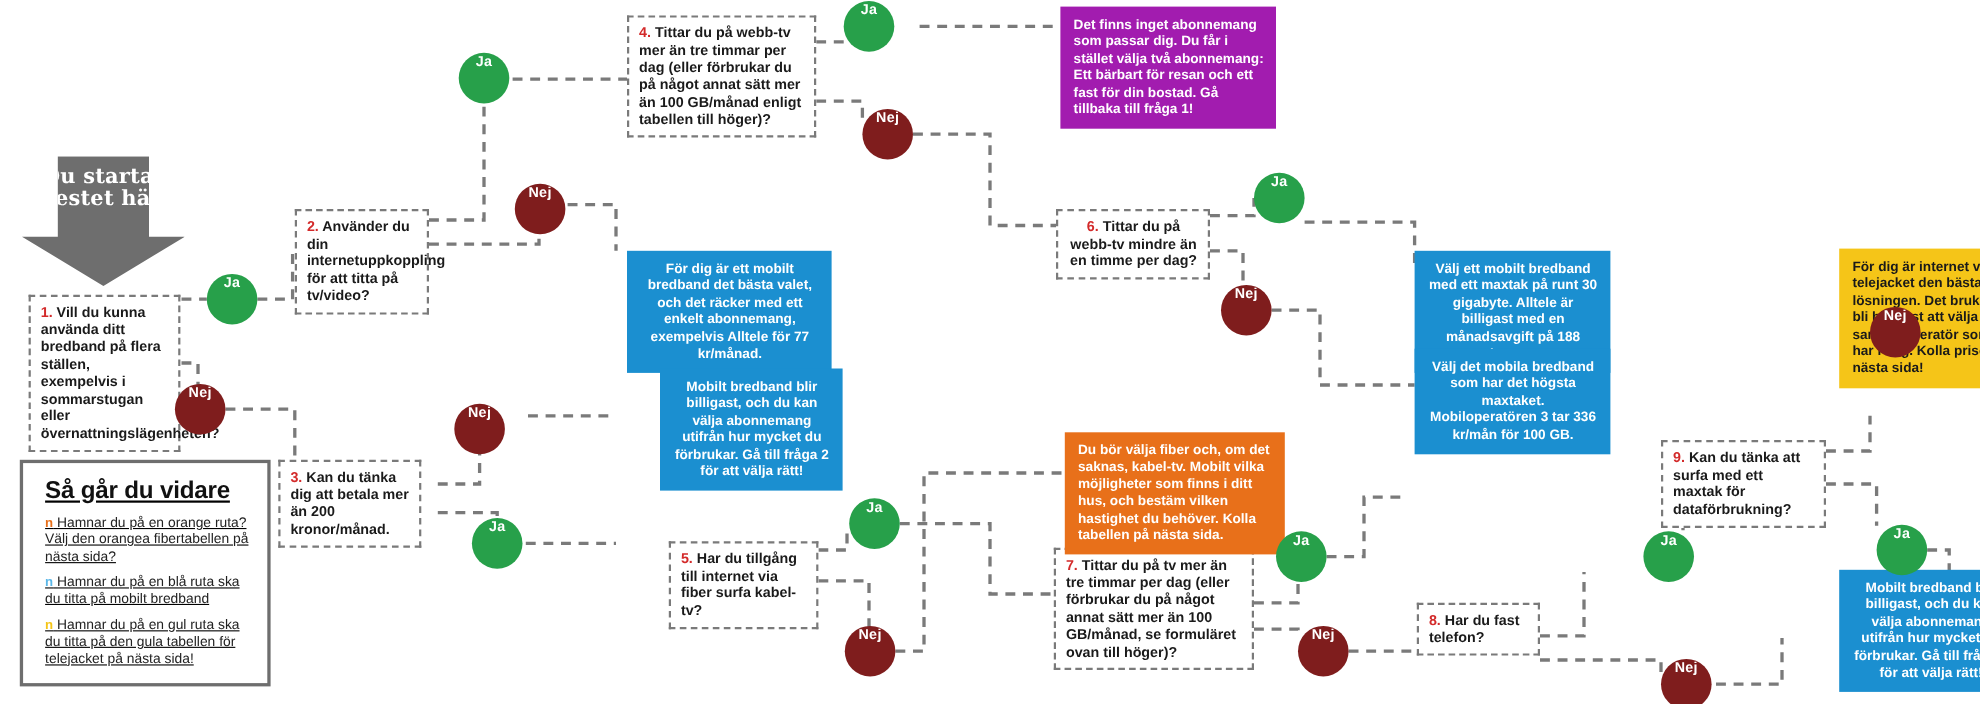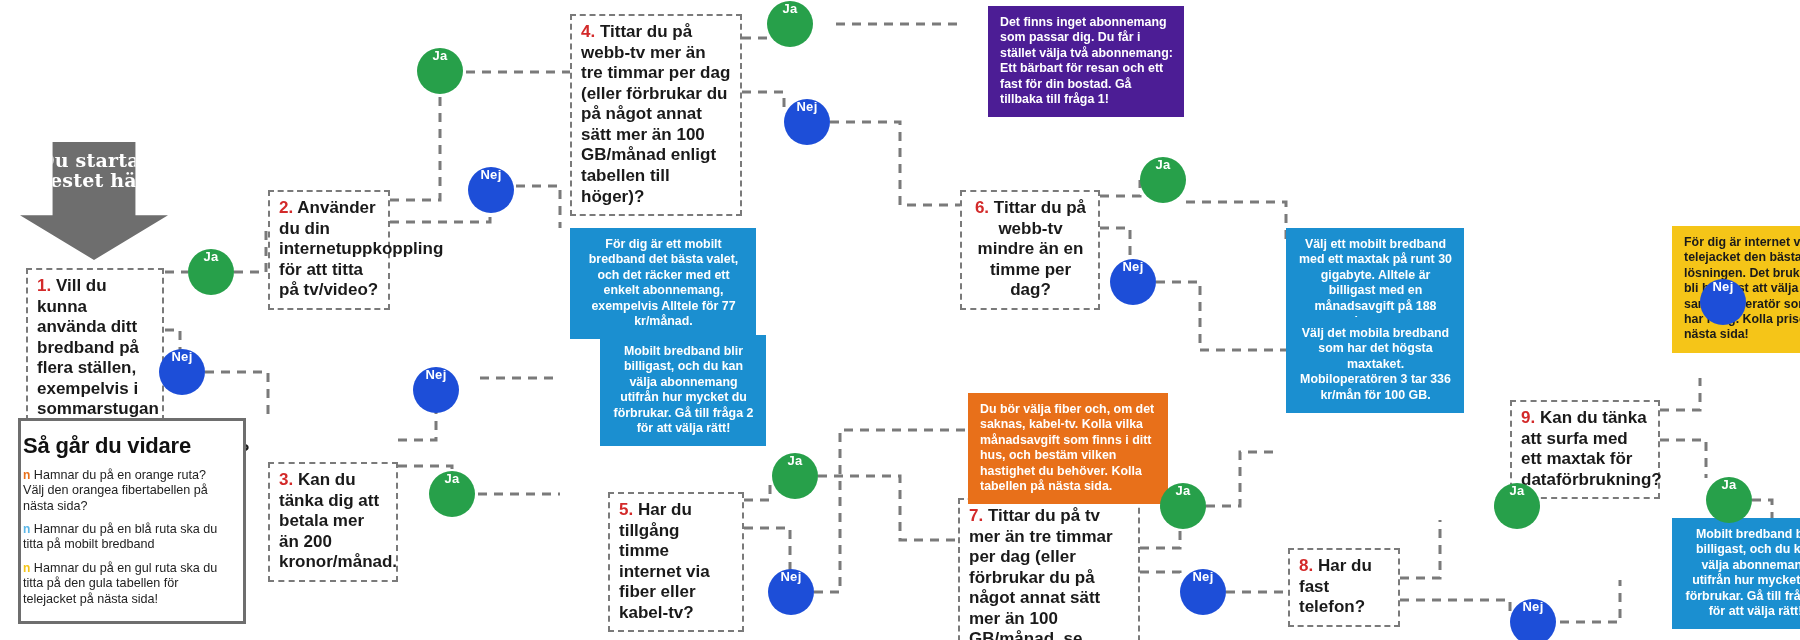--- a/index.html
+++ b/index.html
@@ -16,40 +16,40 @@
   .start-arrow{width:148px;height:118px;
     background:#6e6e6e;
     clip-path:polygon(22% 0,78% 0,78% 62%,100% 62%,50% 100%,0 62%,22% 62%);
     display:flex;align-items:flex-start;justify-content:center;}
   .start-arrow span{color:#fff;font-weight:bold;font-size:19px;line-height:1.05;
     text-align:center;padding-top:9px;letter-spacing:.2px;
     font-family:"DejaVu Serif","Liberation Serif",serif;}
 
   
   .qbox{border:2.5px dashed #7a7a7a;background:#fff;padding:6px 8px 7px 9px;
-        font-size:17px;line-height:1.21;font-weight:bold;color:#1a1a1a;}
+        font-size:13px;line-height:1.21;font-weight:bold;color:#1a1a1a;}
   .qbox .qn{color:#d32a2a;}
 
   
   .rbox{padding:9px 11px 10px 12px;font-size:12.4px;line-height:1.24;
         font-weight:bold;color:#ffffff;}
   .rbox.blue{background:#1b8fd0;text-align:center;}
   .rbox.orange{background:#e8701a;}
   .rbox.yellow{background:#f5c518;color:#1a1a1a;}
-  .rbox.black{background:#4c1d95;color:#ffffff;margin-left:24px;}
+  .rbox.black{background:#a21caf;color:#ffffff;}
 
   
   .circle{border-radius:50%;display:flex;align-items:flex-start;justify-content:center;
           color:#fff;font-weight:bold;font-size:13px;letter-spacing:.3px;}
   .circle.ja{background:#27a04a;width:46px;height:46px;}
-  .circle.nej{background:#1d4ed8;width:46px;height:46px;}
-
-  
-  .legend{border:3px solid #6e6e6e;background:#fff;padding:12px 14px 14px 2px;
-          box-sizing:border-box;}
+  .circle.nej{background:#7f1d1d;width:46px;height:46px;}
+
+  
+  .legend{border:3px solid #6e6e6e;background:#fff;padding:12px 14px 14px 20px;
+          box-sizing:border-box;text-decoration:underline;}
   .legend h2{margin:0 0 9px 0;font-size:22px;font-weight:bold;color:#111;
              letter-spacing:-.2px;}
   .legend p{margin:0 0 8px 0;font-size:12.6px;line-height:1.22;color:#222;}
   .legend p:last-child{margin-bottom:0;}
   .bullet{font-weight:bold;font-size:12px;}
   .bullet.o{color:#e8701a;}
   .bullet.b{color:#5bb7e8;}
   .bullet.y{color:#f5c518;}
 </style>
 </head>
@@ -141,33 +141,33 @@
   <div class="node qbox" style="left:26px;top:268px;width:138px;">
     <span class="qn">1.</span>
     <span>Vill du kunna använda ditt bredband på flera ställen, exempelvis i sommarstugan eller övernattningslägenheten?</span>
   </div>
 
   <div class="node qbox" style="left:268px;top:190px;width:122px;">
     <span class="qn">2.</span>
     <span>Använder du din internetuppkoppling för att titta på tv/video?</span>
   </div>
 
-  <div class="node qbox" style="left:268px;top:418px;width:130px;margin-top:44px;">
+  <div class="node qbox" style="left:253px;top:418px;width:130px;">
     <span class="qn">3.</span>
     <span>Kan du tänka dig att betala mer än 200 kronor/månad.</span>
   </div>
 
   <div class="node qbox" style="left:570px;top:14px;width:172px;">
     <span class="qn">4.</span>
     <span>Tittar du på webb-tv mer än tre timmar per dag (eller förbrukar du på något annat sätt mer än 100 GB/månad enligt tabellen till höger)?</span>
   </div>
 
   <div class="node qbox" style="left:608px;top:492px;width:136px;">
     <span class="qn">5.</span>
-    <span>Har du tillgång timme internet via fiber eller kabel-tv?</span>
+    <span>Har du tillgång till internet via fiber surfa kabel-tv?</span>
   </div>
 
   <div class="node qbox" style="left:960px;top:190px;width:140px;text-align:center;">
     <span class="qn">6.</span>
     <span>Tittar du på webb-tv mindre än en timme per dag?</span>
   </div>
 
   <div class="node qbox" style="left:958px;top:498px;width:182px;">
     <span class="qn">7.</span>
     <span>Tittar du på tv mer än tre timmar per dag (eller förbrukar du på något annat sätt mer än 100 GB/månad, se formuläret ovan till höger)?</span>
@@ -186,21 +186,21 @@
   <div class="node rbox black" style="left:964px;top:6px;width:196px;">Det finns inget abonnemang som passar dig. Du får i stället välja två abonnemang: Ett bärbart för resan och ett fast för din bostad. Gå tillbaka till fråga 1!</div>
 
   <div class="node rbox blue" style="left:570px;top:228px;width:186px;">För dig är ett mobilt bredband det bästa valet, och det räcker med ett enkelt abonnemang, exempelvis Alltele för 77 kr/månad.</div>
 
   <div class="node rbox blue" style="left:600px;top:335px;width:166px;">Mobilt bredband blir billigast, och du kan välja abonnemang utifrån hur mycket du förbrukar. Gå till fråga 2 för att välja rätt!</div>
 
   <div class="node rbox blue" style="left:1286px;top:228px;width:178px;">Välj ett mobilt bredband med ett maxtak på runt 30 gigabyte. Alltele är billigast med en månadsavgift på 188 kronor.</div>
 
   <div class="node rbox blue" style="left:1286px;top:317px;width:178px;">Välj det mobila bredband som har det högsta maxtaket. Mobiloperatören 3 tar 336 kr/mån för 100 GB.</div>
 
-  <div class="node rbox orange" style="left:968px;top:393px;width:200px;">Du bör välja fiber och, om det saknas, kabel-tv. Kolla vilka månadsavgift som finns i ditt hus, och bestäm vilken hastighet du behöver. Kolla tabellen på nästa sida.</div>
+  <div class="node rbox orange" style="left:968px;top:393px;width:200px;">Du bör välja fiber och, om det saknas, kabel-tv. Mobilt vilka möjligheter som finns i ditt hus, och bestäm vilken hastighet du behöver. Kolla tabellen på nästa sida.</div>
 
 
   <div class="node rbox yellow" style="left:1672px;top:226px;width:168px;">För dig är internet via telejacket den bästa lösningen. Det brukar bli billigast att välja samma operatör som du har i dag. Kolla priser på nästa sida!</div>
 
   <div class="node rbox blue" style="left:1672px;top:518px;width:166px;">Mobilt bredband blir billigast, och du kan välja abonnemang utifrån hur mycket du förbrukar. Gå till fråga 2 för att välja rätt!</div>
 
   <div class="node circle ja" style="left:188px;top:249px;">
       <span>Ja</span>
     </div>
   <div class="node circle nej" style="left:159px;top:349px;">

